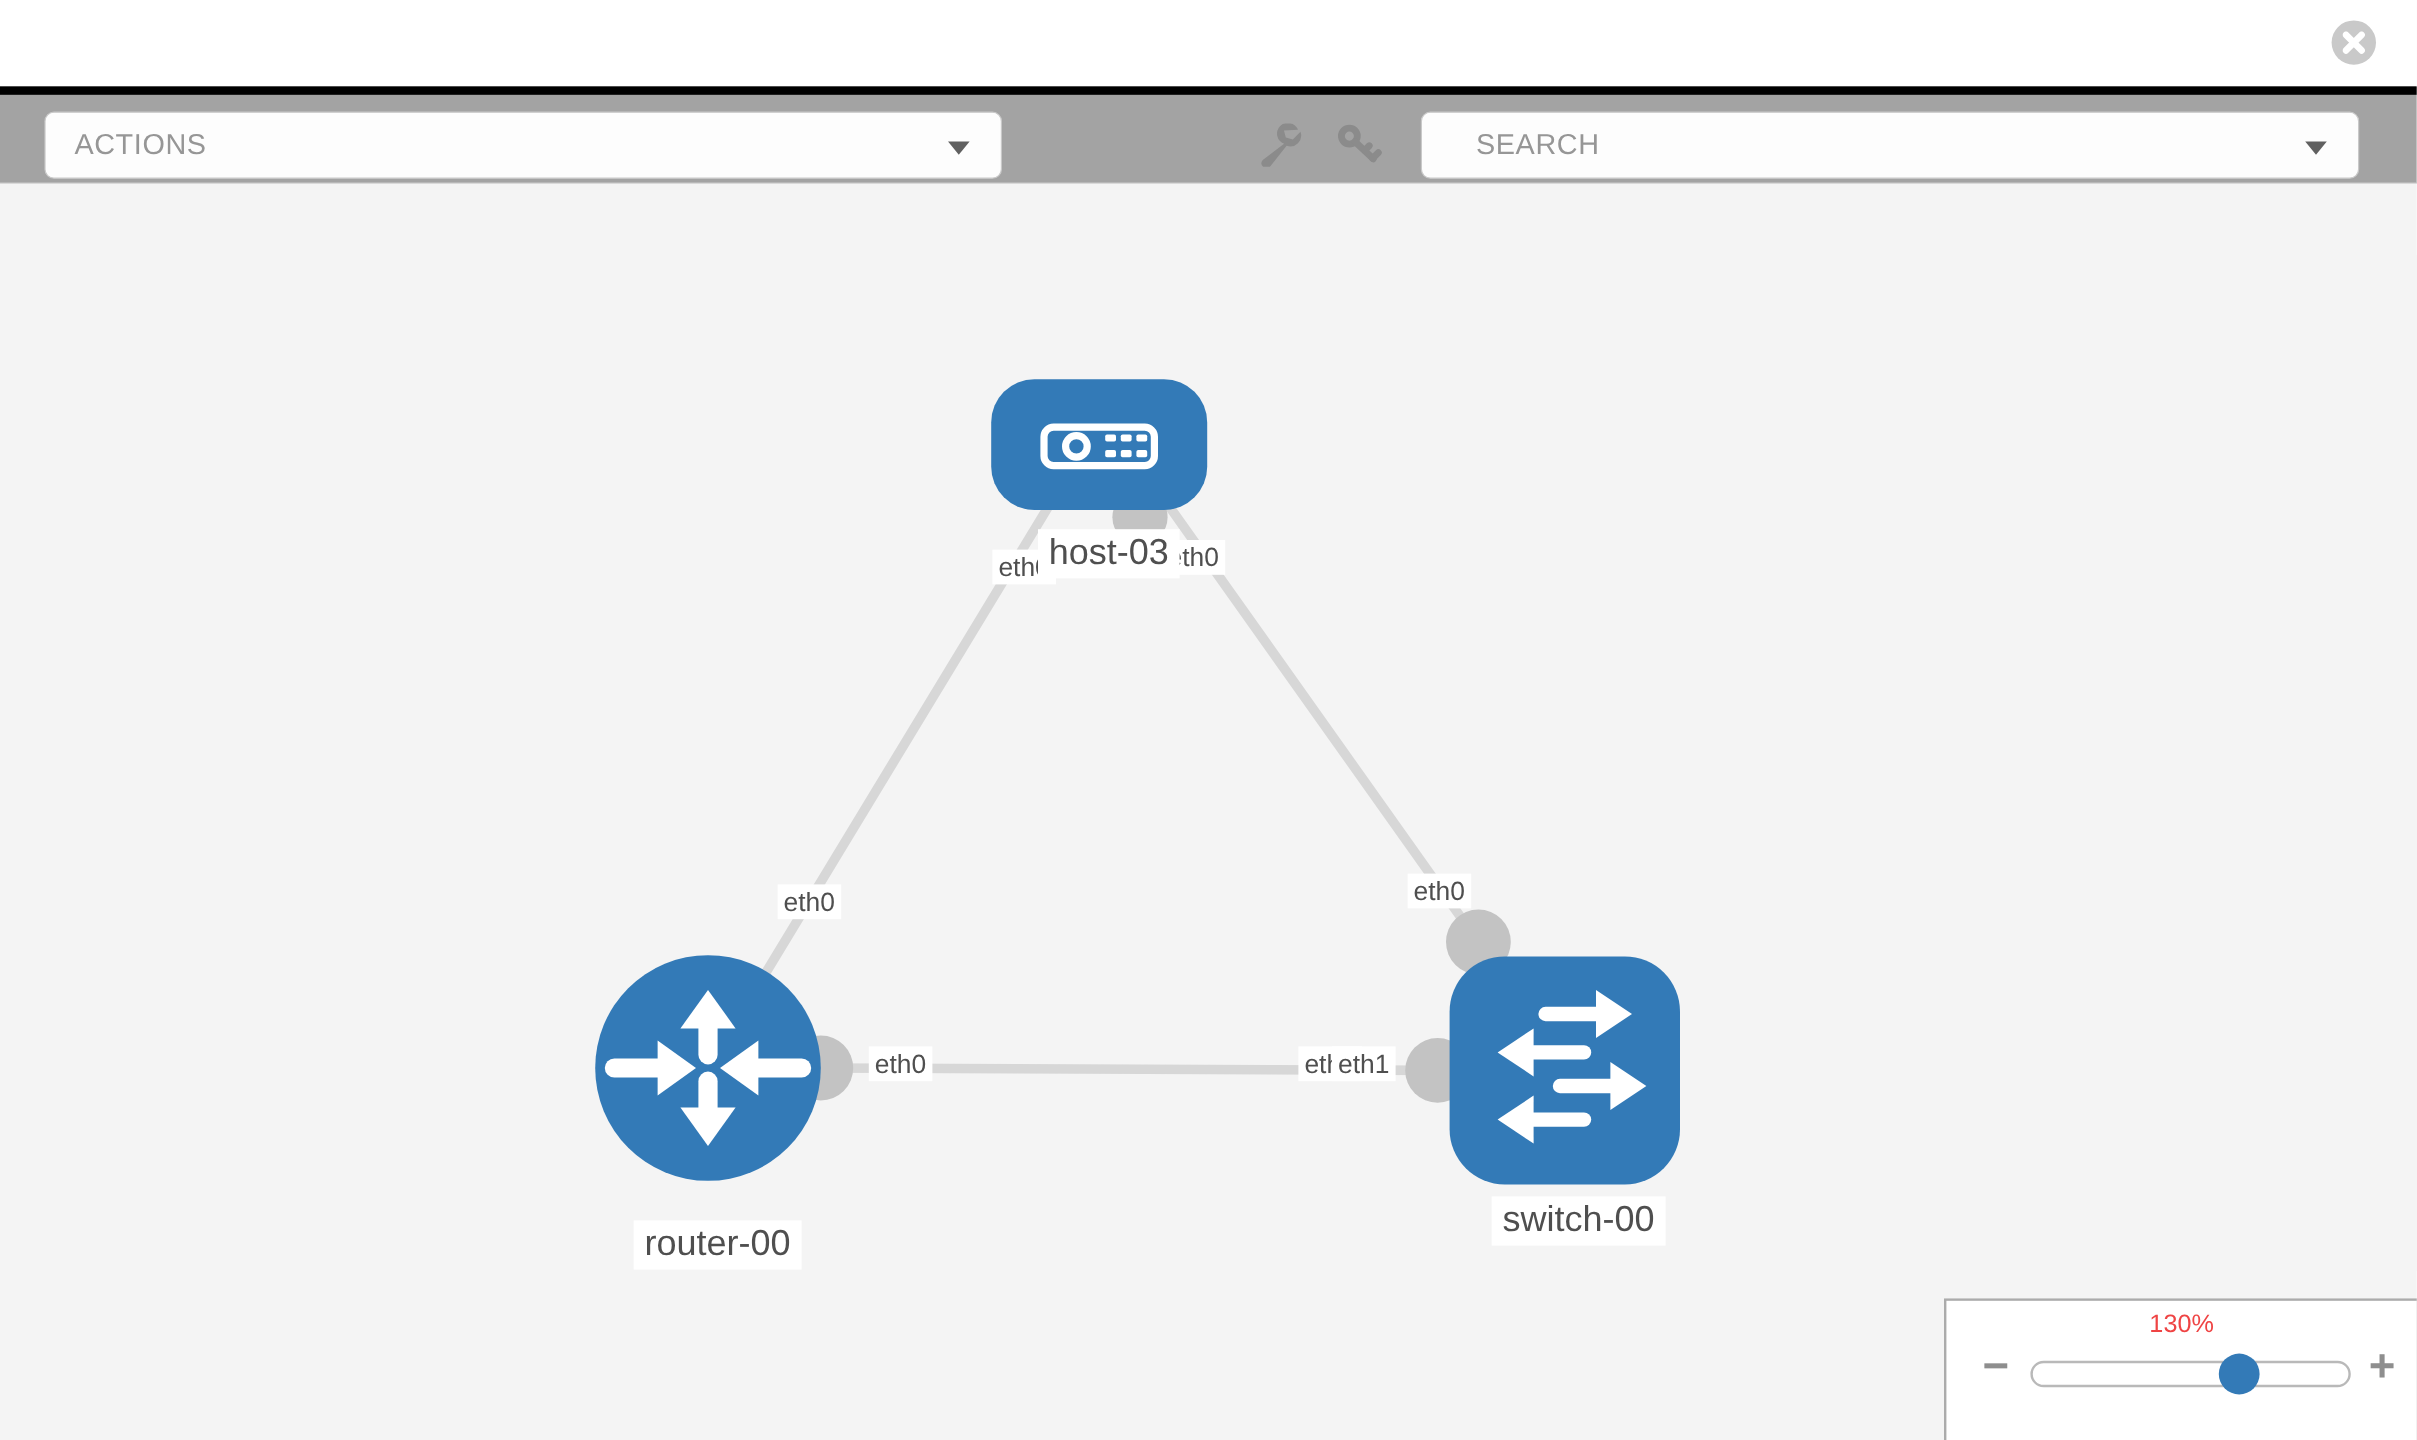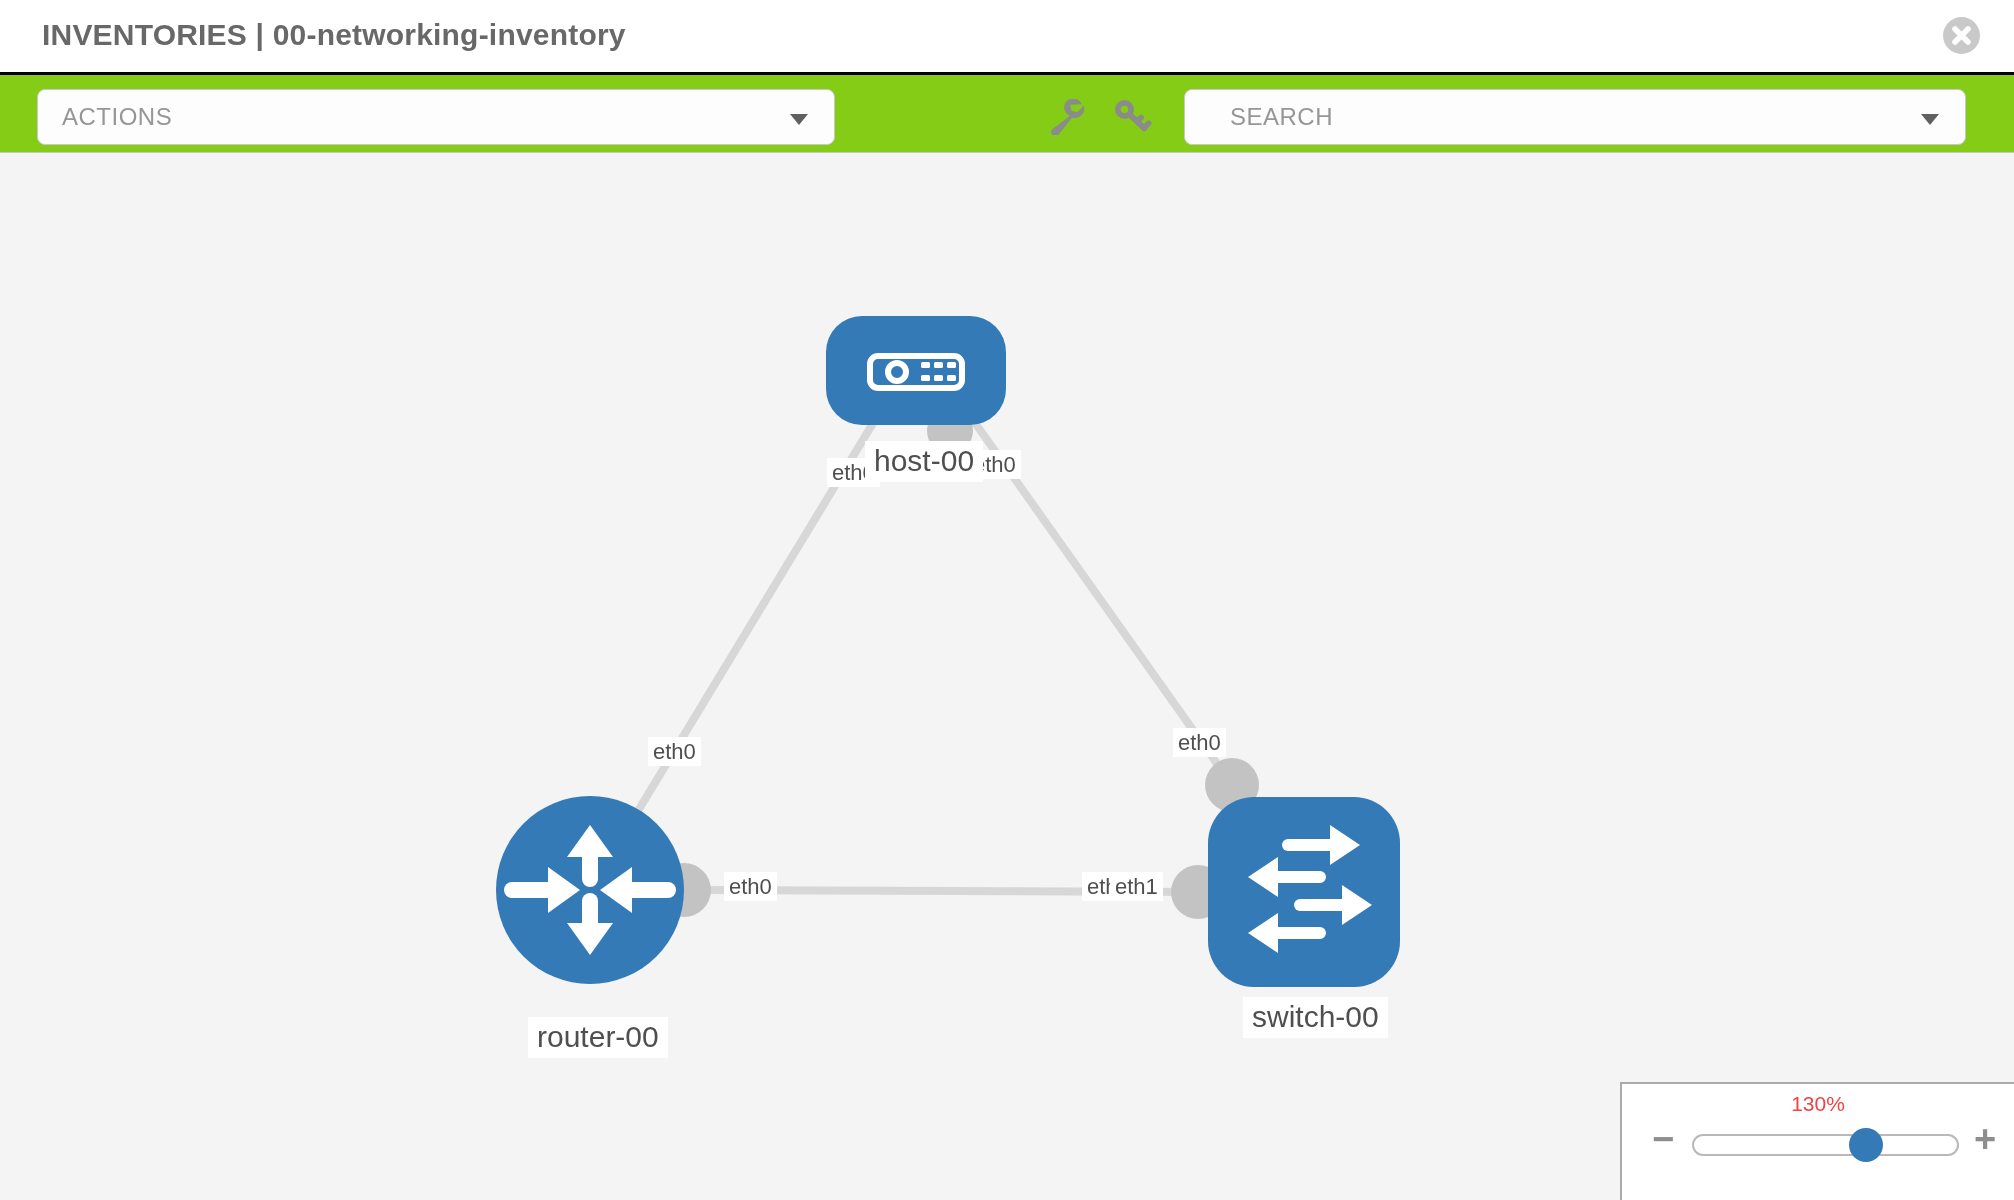--- a/index.html
+++ b/index.html
@@ -21,22 +21,22 @@
   }
   .close-btn {
     position: absolute; left: 1943px; top: 17px; width: 37px; height: 37px;
     border-radius: 50%; background: #c9c9c9; cursor: pointer;
     display: flex; align-items: center; justify-content: center;
   }
 
   
   .toolbar {
     position: absolute; left: 0; top: 72px; width: 2014px; height: 81px;
-    background: #84cc16;
-    border-top: 3px solid #000000;
+    background: #a3a3a3;
+    border-top: 7px solid #000000;
     border-bottom: 1px solid #c6c6c6;
   }
   .dropdown {
     position: absolute; top: 14px; height: 56px;
     background: #fdfdfd; border: 1px solid #c9c9c9; border-radius: 8px;
     display: flex; align-items: center;
     font-size: 24px; color: #969696; letter-spacing: 0.5px;
     padding: 0 24px; cursor: pointer;
   }
   .dropdown .caret {
@@ -87,21 +87,20 @@
   }
   .zoom-thumb {
     position: absolute; left: 155px; top: -8px; width: 34px; height: 34px;
     border-radius: 50%; background: #337ab7; cursor: grab;
   }
 </style>
 </head>
 <body>
 
 <div class="header">
-  <div class="page-title">INVENTORIES | 00-networking-inventory</div>
   <div class="close-btn">
     <svg width="19" height="19" viewBox="0 0 19 19">
       <line x1="3" y1="3" x2="16" y2="16" stroke="#ffffff" stroke-width="5.5" stroke-linecap="round"></line>
       <line x1="16" y1="3" x2="3" y2="16" stroke="#ffffff" stroke-width="5.5" stroke-linecap="round"></line>
     </svg>
   </div>
 </div>
 
 <div class="toolbar">
   <div class="dropdown dd-actions">
@@ -191,21 +190,21 @@
         <polygon points="1372,752 1342,732 1342,772" stroke="none"></polygon>
         <line x1="1320" y1="780" x2="1274" y2="780"></line>
         <polygon points="1248,780 1278,760 1278,800" stroke="none"></polygon>
       </g>
     </g>
   </svg>
 
   <div class="chip iface" style="left:648px;  top:584px;">eth0</div>
   <div class="chip iface" style="left:827px;  top:305px;">eth0</div>
   <div class="chip iface" style="left:968px;  top:297px;">eth0</div>
-  <div class="chip node-label" style="left:865px; top:288px;">host-00</div>
+  <div class="chip node-label" style="left:865px; top:288px;">host-03</div>
   <div class="chip iface" style="left:1173px; top:575px;">eth0</div>
   <div class="chip iface" style="left:724px;  top:719px;">eth0</div>
   <div class="chip iface" style="left:1082px; top:719px;">eth0</div>
   <div class="chip iface" style="left:1110px; top:719px; z-index:2;">eth1</div>
   <div class="chip node-label" style="left:528px;  top:844px;margin-top:20px;">router-00</div>
   <div class="chip node-label" style="left:1243px; top:844px;">switch-00</div>
 </div>
 
 <div class="zoom-panel">
   <div class="zoom-level">130%</div>

